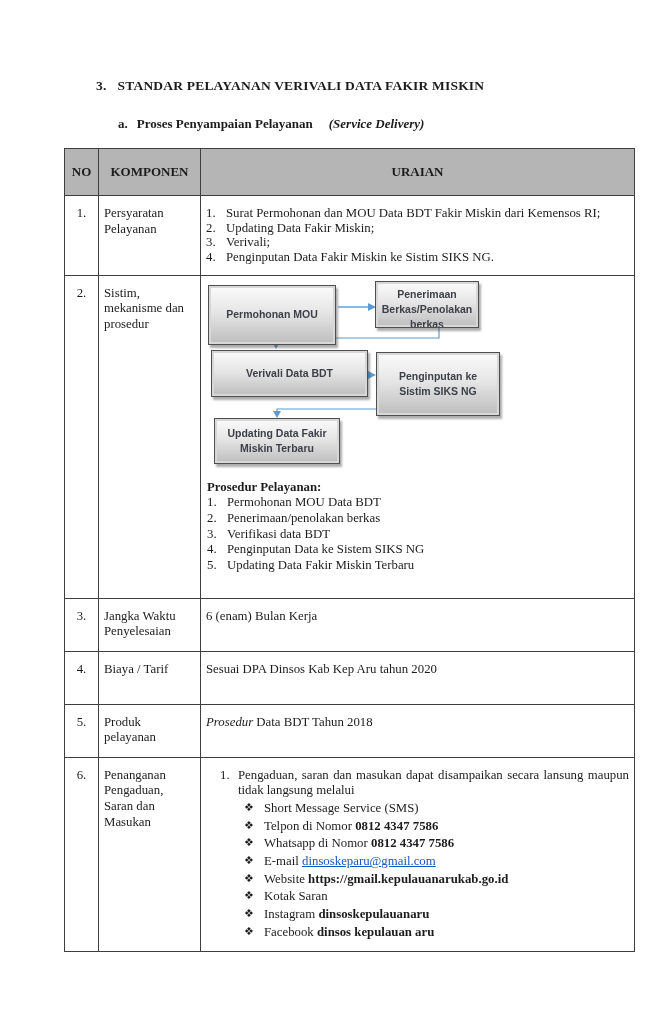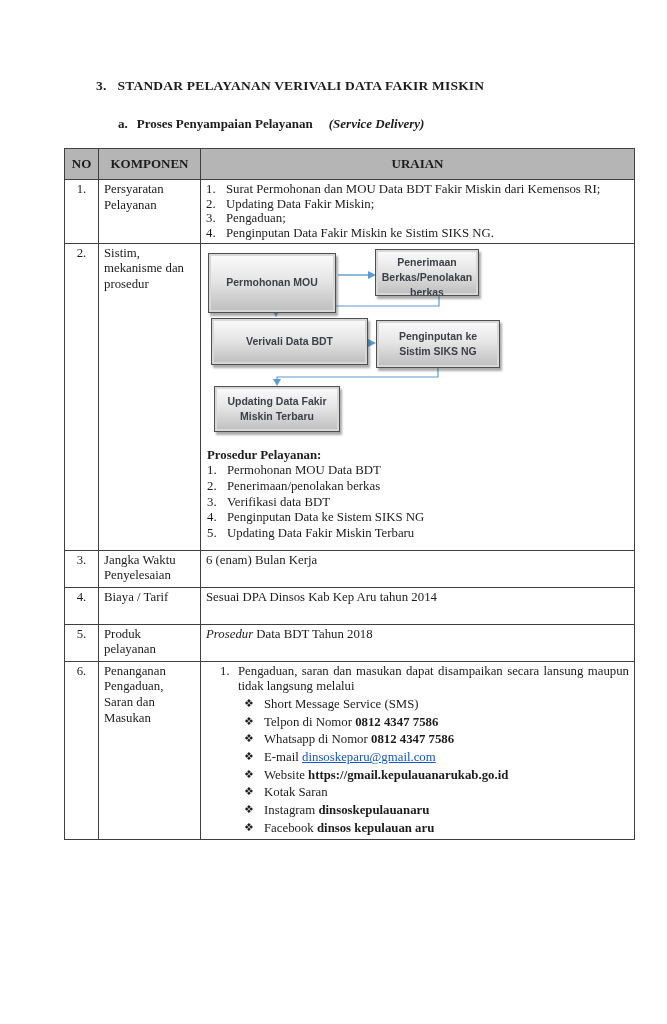--- a/index.html
+++ b/index.html
@@ -14,21 +14,21 @@
   .doc-subtitle {
     position:absolute; left:118px; top:116px; font-weight:bold; font-size:13px;
     display:flex; gap:9px;
   }
   .doc-subtitle .it { font-style:italic; margin-left:16px; }
   table.std {
     position:absolute; left:64px; top:148px; width:570px;
     border-collapse:collapse; table-layout:fixed; font-size:12.8px;
   }
   table.std th, table.std td {
-    border:1px solid #3f3f3f; vertical-align:top; padding:2px 5px;
+    border:1px solid #3f3f3f; vertical-align:top; padding:10px 5px;
     line-height:1.22;
   }
   table.std th {
     background:#b5b5b5; font-weight:bold; text-align:center;
     vertical-align:middle; height:26px; font-size:13px;
   }
   td.no { text-align:center; }
   .li { display:flex; }
   .li .num { flex:0 0 20px; }
   .li .txt { flex:1; }
@@ -93,21 +93,21 @@
         <div class="li">
               <span class="num">1.</span>
               <span class="txt">Surat Permohonan dan MOU Data BDT Fakir Miskin dari Kemensos RI;</span>
             </div>
         <div class="li">
               <span class="num">2.</span>
               <span class="txt">Updating Data Fakir Miskin;</span>
             </div>
         <div class="li">
               <span class="num">3.</span>
-              <span class="txt">Pengaduan;</span>
+              <span class="txt">Verivali;</span>
             </div>
         <div class="li">
               <span class="num">4.</span>
               <span class="txt">Penginputan Data Fakir Miskin ke Sistim SIKS NG.</span>
             </div>
       </td>
     </tr>
 
     <tr>
       <td class="no" style="height:302px">2.</td>
@@ -120,21 +120,21 @@
             <path d="M238,52 V62 H75 V67" stroke="#5b9bd5" stroke-width="1.2" fill="none"></path>
             <polygon points="71,66 79,66 75,73" fill="#5b9bd5"></polygon>
             <path d="M142,99 H167" stroke="#5b9bd5" stroke-width="1.4" fill="none"></path>
             <polygon points="167,95 167,103 175,99" fill="#5b9bd5"></polygon>
             <path d="M237,124 V133 H76 V135" stroke="#5b9bd5" stroke-width="1.2" fill="none"></path>
             <polygon points="72,135 80,135 76,142" fill="#5b9bd5"></polygon>
           </svg>
           <div class="fbox" style="left:7px; top:9px; width:128px; height:60px">Permohonan MOU</div>
           <div class="fbox clip" style="left:174px; top:5px; width:104px; height:47px">Penerimaan Berkas/Penolakan berkas</div>
           <div class="fbox" style="left:10px; top:74px; width:157px; height:47px">Verivali Data BDT</div>
-          <div class="fbox" style="left:175px; top:76px; width:124px; height:48px">Penginputan ke Sistim SIKS NG</div>
+          <div class="fbox" style="left:175px; top:76px; width:124px; height:64px">Penginputan ke Sistim SIKS NG</div>
           <div class="fbox" style="left:13px; top:142px; width:126px; height:46px">Updating Data Fakir Miskin Terbaru</div>
         </div>
         <div class="prosedur">
           <div class="ptitle">Prosedur Pelayanan:</div>
           <div class="li">
                 <span class="num">1.</span>
                 <span class="txt">Permohonan MOU Data BDT</span>
               </div>
           <div class="li">
                 <span class="num">2.</span>
@@ -158,21 +158,21 @@
 
     <tr>
       <td class="no" style="height:32px">3.</td>
       <td>Jangka Waktu Penyelesaian</td>
       <td>6 (enam) Bulan Kerja</td>
     </tr>
 
     <tr>
       <td class="no" style="height:32px">4.</td>
       <td>Biaya / Tarif</td>
-      <td>Sesuai DPA Dinsos Kab Kep Aru tahun 2014</td>
+      <td>Sesuai DPA Dinsos Kab Kep Aru tahun 2020</td>
     </tr>
 
     <tr>
       <td class="no" style="height:32px">5.</td>
       <td>Produk pelayanan</td>
       <td><i>Prosedur</i><span> Data BDT Tahun 2018</span></td>
     </tr>
 
     <tr>
       <td class="no" style="height:157px">6.</td>

